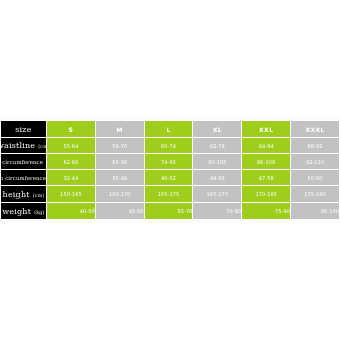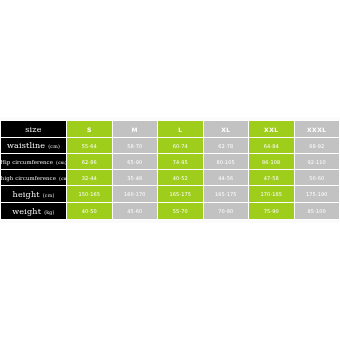--- a/index.html
+++ b/index.html
@@ -40,21 +40,21 @@
     height: 16px;
     text-align: center;
     vertical-align: middle;
     border: 1px solid #ffffff;
     box-sizing: border-box;
     overflow: hidden;
     white-space: nowrap;
   }
   
   td.rowlabel {
-    width: 66px;
+    width: 46px;
     background: #000000;
     color: #ffffff;
     font-family: "DejaVu Serif", serif;
     text-align: center;
     border: 1px solid #ffffff;
     letter-spacing: 0.2px;
   }
   .lbl-wrap {
     display: flex;
     align-items: baseline;
@@ -92,21 +92,21 @@
     background: #c2c2c2;
     color: #ffffff;
   }
   td.cell.header {
     font-size: 6px;
     font-weight: bold;
     letter-spacing: 0.4px;
   }
   tr.row-size td { height: 17px; }
   tr.row-height td { height: 17px; margin-left: 38px; }
-  tr.row-weight td { height: 17px; }
+  tr.row-weight td { height: 17px; text-align: right; }
   .faint-top, .faint-bottom {
     height: 3px;
     width: 340px;
     background: #fbfbfb;
   }
 </style>
 </head>
 <body>
 
 <div id="page">

